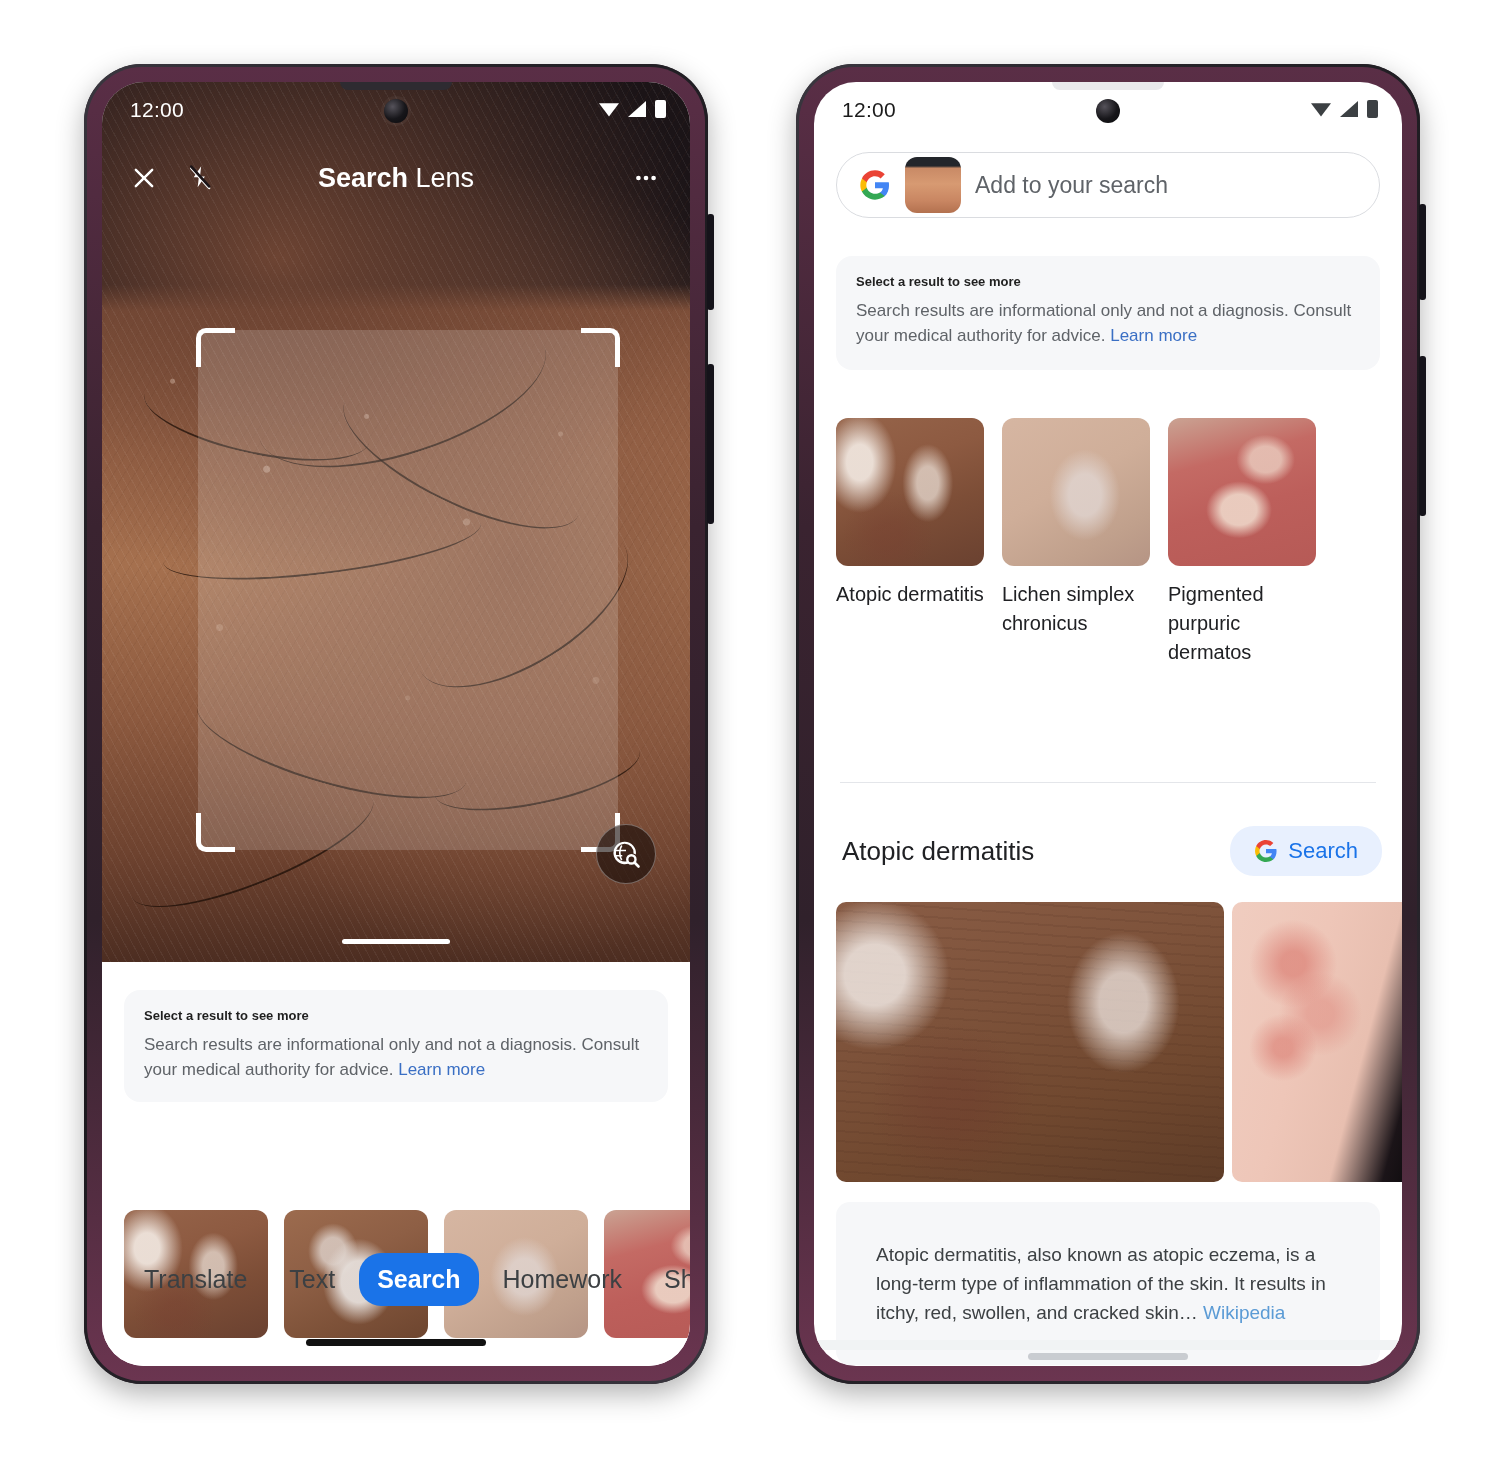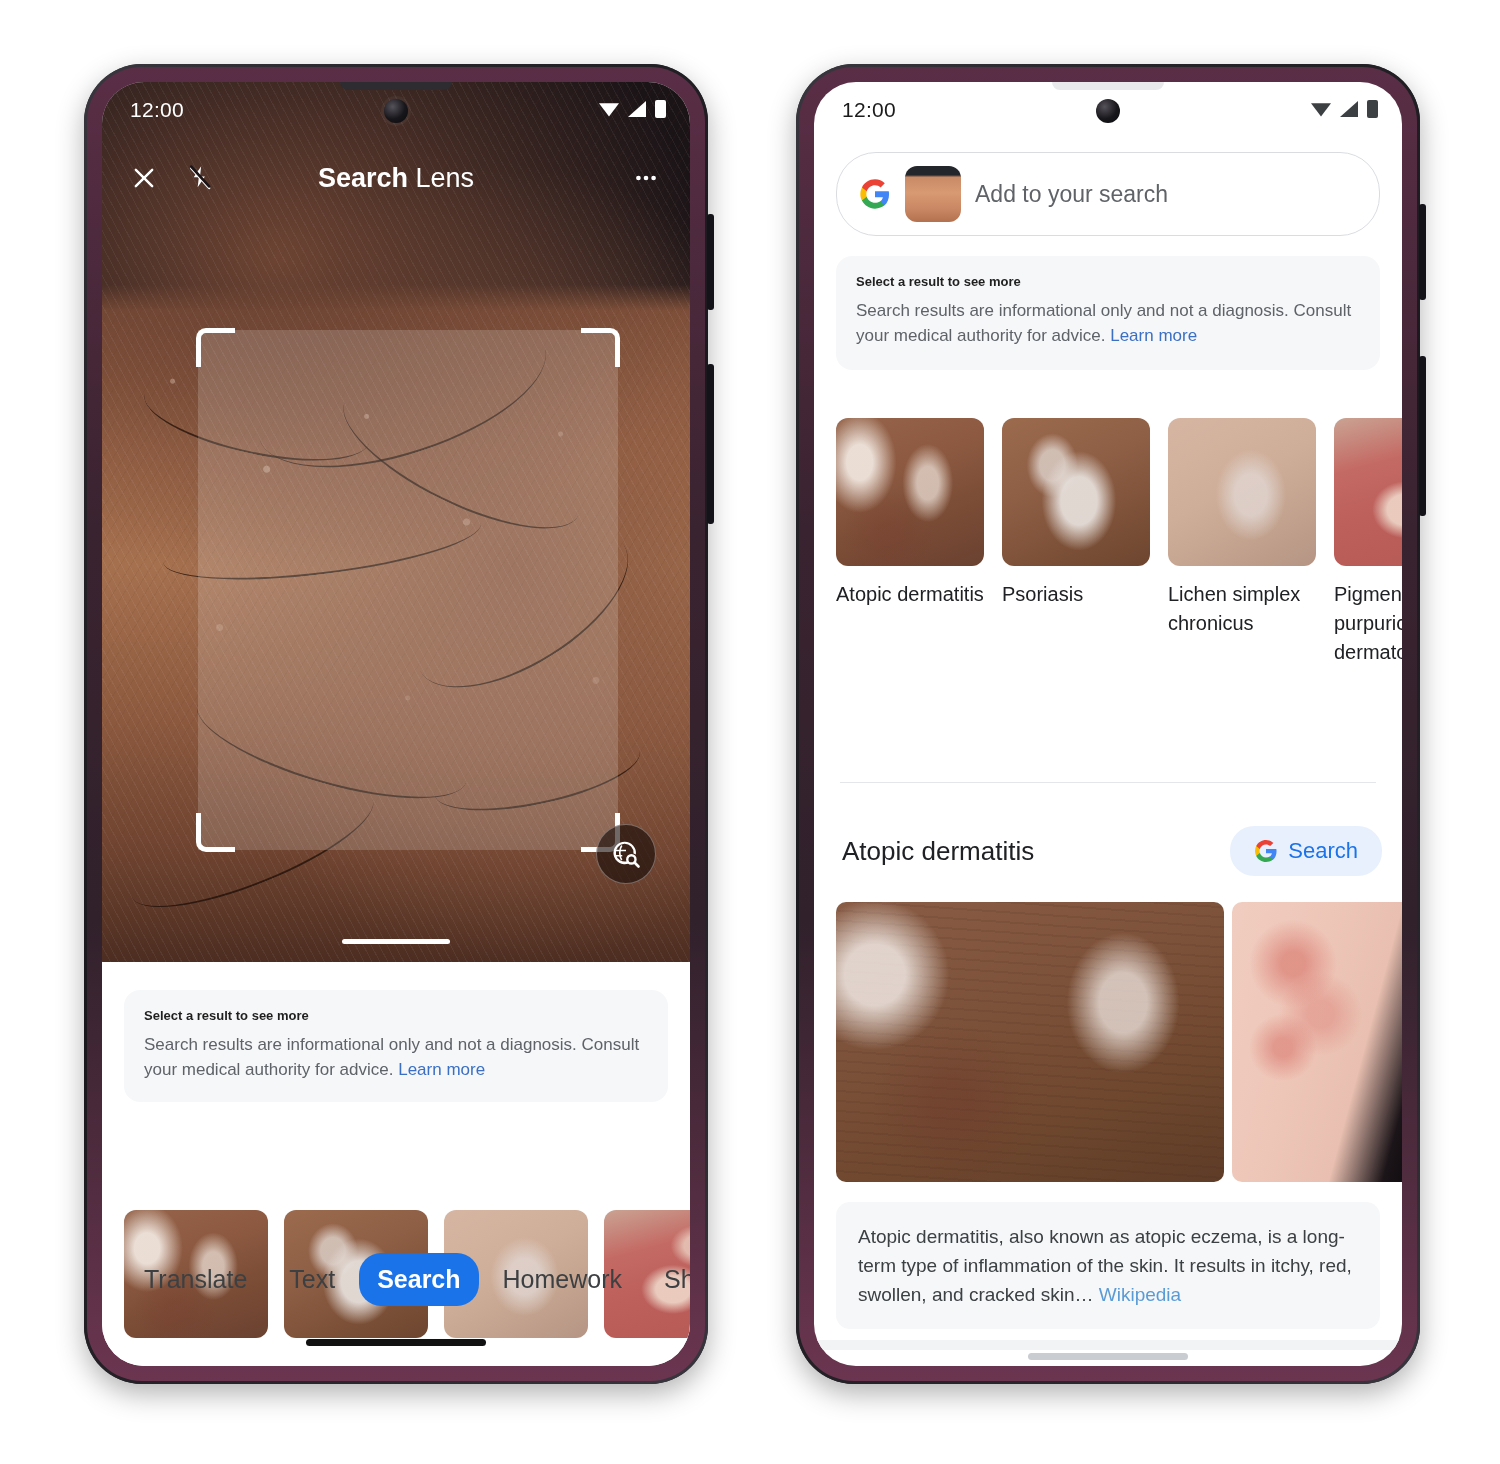--- a/index.html
+++ b/index.html
@@ -93,21 +93,21 @@
   .modebar{position:absolute;left:0;bottom:60px;width:100%;display:flex;align-items:center;gap:6px;padding-left:24px;box-sizing:border-box;}
   .mode{font-size:25px;color:#3c4043;padding:12px 18px;border-radius:22px;white-space:nowrap;cursor:pointer;}
   .mode.active{background:#1a73e8;color:#fff;font-weight:700;}
   .homebar{position:absolute;left:50%;transform:translateX(-50%);bottom:20px;width:180px;height:7px;
            background:#111;border-radius:4px;}
 
   
   #phoneR{left:796px;top:64px;width:624px;height:1320px;}
   #screenR{left:18px;top:18px;width:588px;height:1284px;border-radius:42px;background:#fff;}
 
-  .searchbar{position:absolute;left:22px;top:70px;width:544px;height:84px;box-sizing:border-box;
+  .searchbar{position:absolute;left:22px;top:70px;width:544px;height:66px;box-sizing:border-box;
       border:1.5px solid #dadce0;border-radius:40px;display:flex;align-items:center;gap:14px;padding:0 22px;cursor:text;}
   .sb-thumb{width:56px;height:56px;border-radius:12px;overflow:hidden;flex:0 0 auto;}
   .sb-ph{font-size:23px;color:#5f6368;}
 
   .r-notice{position:absolute;left:22px;top:174px;width:544px;box-sizing:border-box;
       background:#f6f7f9;border-radius:16px;padding:18px 20px 22px 20px;}
 
   .r-results{position:absolute;left:22px;top:336px;width:566px;display:flex;gap:18px;}
   .r-card{width:148px;flex:0 0 auto;}
   .r-img{width:148px;height:148px;border-radius:12px;overflow:hidden;}
@@ -119,21 +119,21 @@
   .sec-title{font-size:26px;color:#202124;}
   .gsearch{display:flex;align-items:center;gap:10px;background:#e8f0fe;border-radius:24px;padding:12px 24px;cursor:pointer;}
   .gsearch span{font-size:22px;color:#1a73e8;font-weight:500;}
 
   .hero{position:absolute;left:22px;top:820px;width:566px;height:280px;display:flex;gap:8px;}
   .hero-a{width:388px;height:280px;border-radius:10px;overflow:hidden;flex:0 0 auto;}
   .hero-b{width:170px;height:280px;border-radius:10px 0 0 10px;overflow:hidden;flex:0 0 auto;}
 
   .desc{position:absolute;left:22px;top:1120px;width:544px;box-sizing:border-box;
      background:#f6f7f9;border-radius:14px;padding:20px 22px;}
-  .desc p{margin:0;font-size:19px;line-height:29px;color:#3c4043;}
+  .desc p{margin:18px;font-size:19px;line-height:29px;color:#3c4043;}
   .wiki{color:#5b9bd5;cursor:pointer;}
 
   .vm-sep{position:absolute;left:0;top:1258px;width:588px;height:10px;background:#f1f3f4;}
   .r-gesture{position:absolute;left:50%;transform:translateX(-50%);bottom:6px;width:160px;height:7px;background:#c9ccd1;border-radius:4px;}
 
   
   .sk{width:100%;height:100%;}
   .sk1{background:
       radial-gradient(ellipse 40% 55% at 16% 30%, rgba(250,244,238,.85) 0 22%, transparent 62%),
       radial-gradient(ellipse 26% 40% at 62% 44%, rgba(246,238,230,.68) 0 28%, transparent 66%),
@@ -320,26 +320,20 @@
 
     <div class="r-results">
       <div class="r-card">
         <div class="r-img">
             <div class="sk sk1"></div>
           </div>
         <div class="r-lbl">Atopic dermatitis</div>
       </div>
       <div class="r-card">
         <div class="r-img">
-            <div class="sk sk2"></div>
-          </div>
-        <div class="r-lbl">Psoriasis</div>
-      </div>
-      <div class="r-card">
-        <div class="r-img">
             <div class="sk sk3"></div>
           </div>
         <div class="r-lbl">Lichen simplex chronicus</div>
       </div>
       <div class="r-card">
         <div class="r-img">
             <div class="sk sk4"></div>
           </div>
         <div class="r-lbl">Pigmented purpuric dermatos</div>
       </div>

